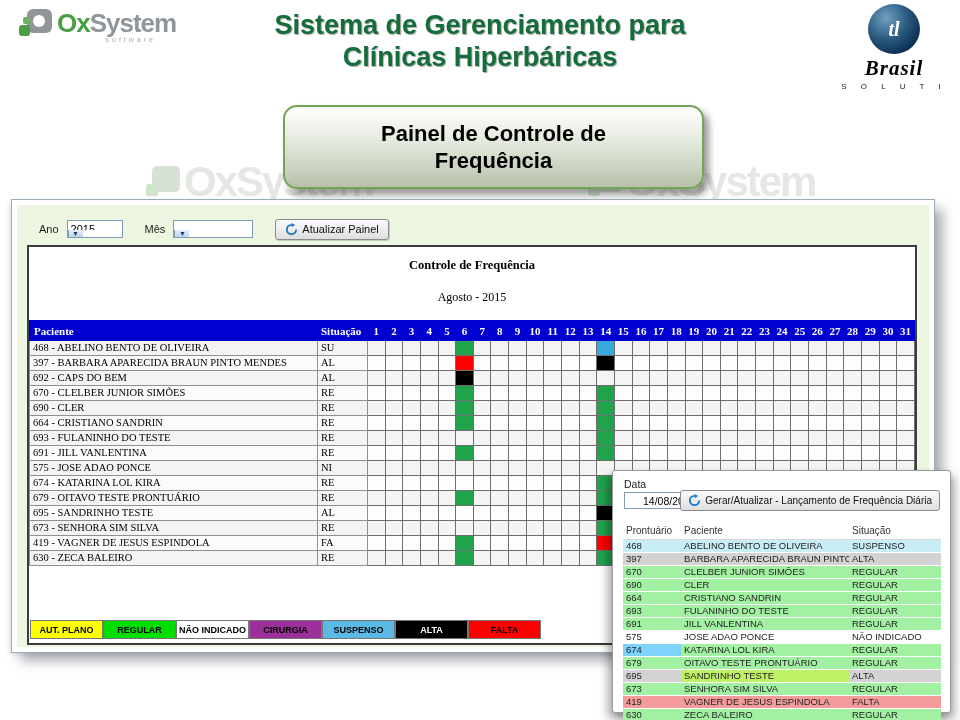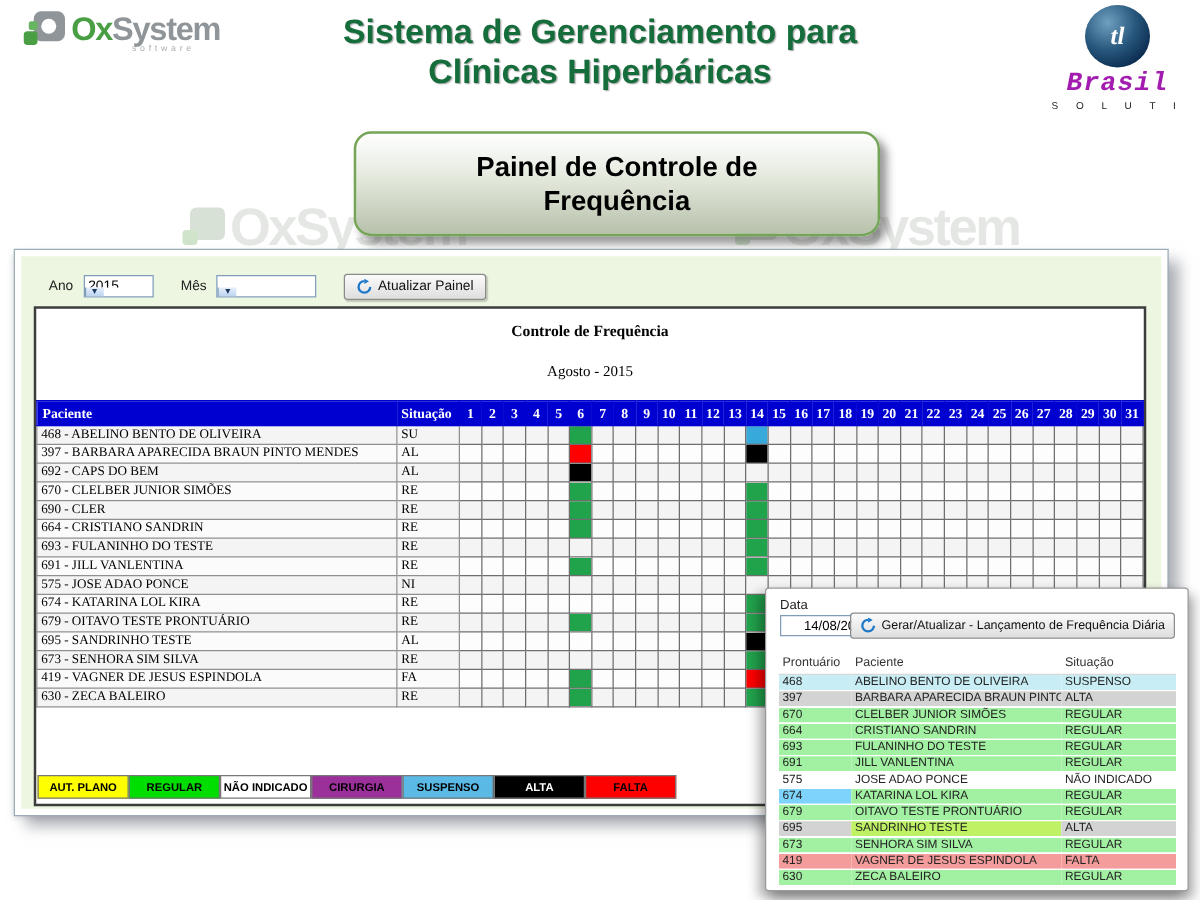--- a/index.html
+++ b/index.html
@@ -18,22 +18,22 @@
   .main-title { position:absolute; left:200px; top:9px; width:560px; text-align:center;
                 font-size:27px; font-weight:bold; color:#156d3b; line-height:1.2;
                 text-shadow:1px 1px 1px rgba(60,60,60,.45); }
 
   .brasil-logo { position:absolute; right:8px; top:2px; width:116px; text-align:center; }
   .brasil-sphere { width:52px; height:50px; border-radius:50%; margin:2px auto 10px auto;
                    background:radial-gradient(circle at 35% 28%, #6fa0bf, #28577d 45%, #0a2a4e 80%);
                    display:flex; align-items:center; justify-content:center;
                    color:#fff; font-style:italic; font-weight:bold; font-size:20px;
                    font-family:"Liberation Serif", serif; transform:none; }
-  .brasil-name { font-family:Liberation Mono, monospace; font-style:italic; font-weight:bold;
-                 font-size:21px; color:#a21caf; margin-top:-8px; letter-spacing:1px;text-align:center; }
+  .brasil-name { font-family:Liberation Serif, serif; font-style:italic; font-weight:bold;
+                 font-size:21px; color:#000000; margin-top:-8px; letter-spacing:1px;text-align:center; }
   .brasil-soluti { font-size:8px; letter-spacing:6px; color:#222; margin-top:1px; white-space:nowrap; overflow:hidden; }
 
   
   .panel-title-box { position:absolute; left:283px; top:105px; width:421px; height:84px;
                      border-radius:14px; border:2px solid #74a455;
                      background:linear-gradient(#ffffff, #e3e8dc 45%, #b7c1ab);
                      box-shadow:5px 6px 7px rgba(70,70,70,.55);
                      display:flex; align-items:center; justify-content:center; text-align:center;
                      font-size:22px; font-weight:bold; color:#000; padding:0 36px; z-index:2; line-height:1.25; }
 
@@ -795,20 +795,25 @@
           <td style="background-color: rgb(211, 211, 211);">397</td>
           <td style="background-color: rgb(211, 211, 211);">BARBARA APARECIDA BRAUN PINTO MENDES</td>
           <td style="background-color: rgb(211, 211, 211);">ALTA</td>
         </tr>
         <tr>
           <td style="background-color: rgb(162, 240, 162);">670</td>
           <td style="background-color: rgb(162, 240, 162);">CLELBER JUNIOR SIMÕES</td>
           <td style="background-color: rgb(162, 240, 162);">REGULAR</td>
         </tr>
         <tr>
+          <td style="background-color: rgb(162, 240, 162);">690</td>
+          <td style="background-color: rgb(162, 240, 162);">CLER</td>
+          <td style="background-color: rgb(162, 240, 162);">REGULAR</td>
+        </tr>
+        <tr>
           <td style="background-color: rgb(162, 240, 162);">664</td>
           <td style="background-color: rgb(162, 240, 162);">CRISTIANO SANDRIN</td>
           <td style="background-color: rgb(162, 240, 162);">REGULAR</td>
         </tr>
         <tr>
           <td style="background-color: rgb(162, 240, 162);">693</td>
           <td style="background-color: rgb(162, 240, 162);">FULANINHO DO TESTE</td>
           <td style="background-color: rgb(162, 240, 162);">REGULAR</td>
         </tr>
         <tr>

